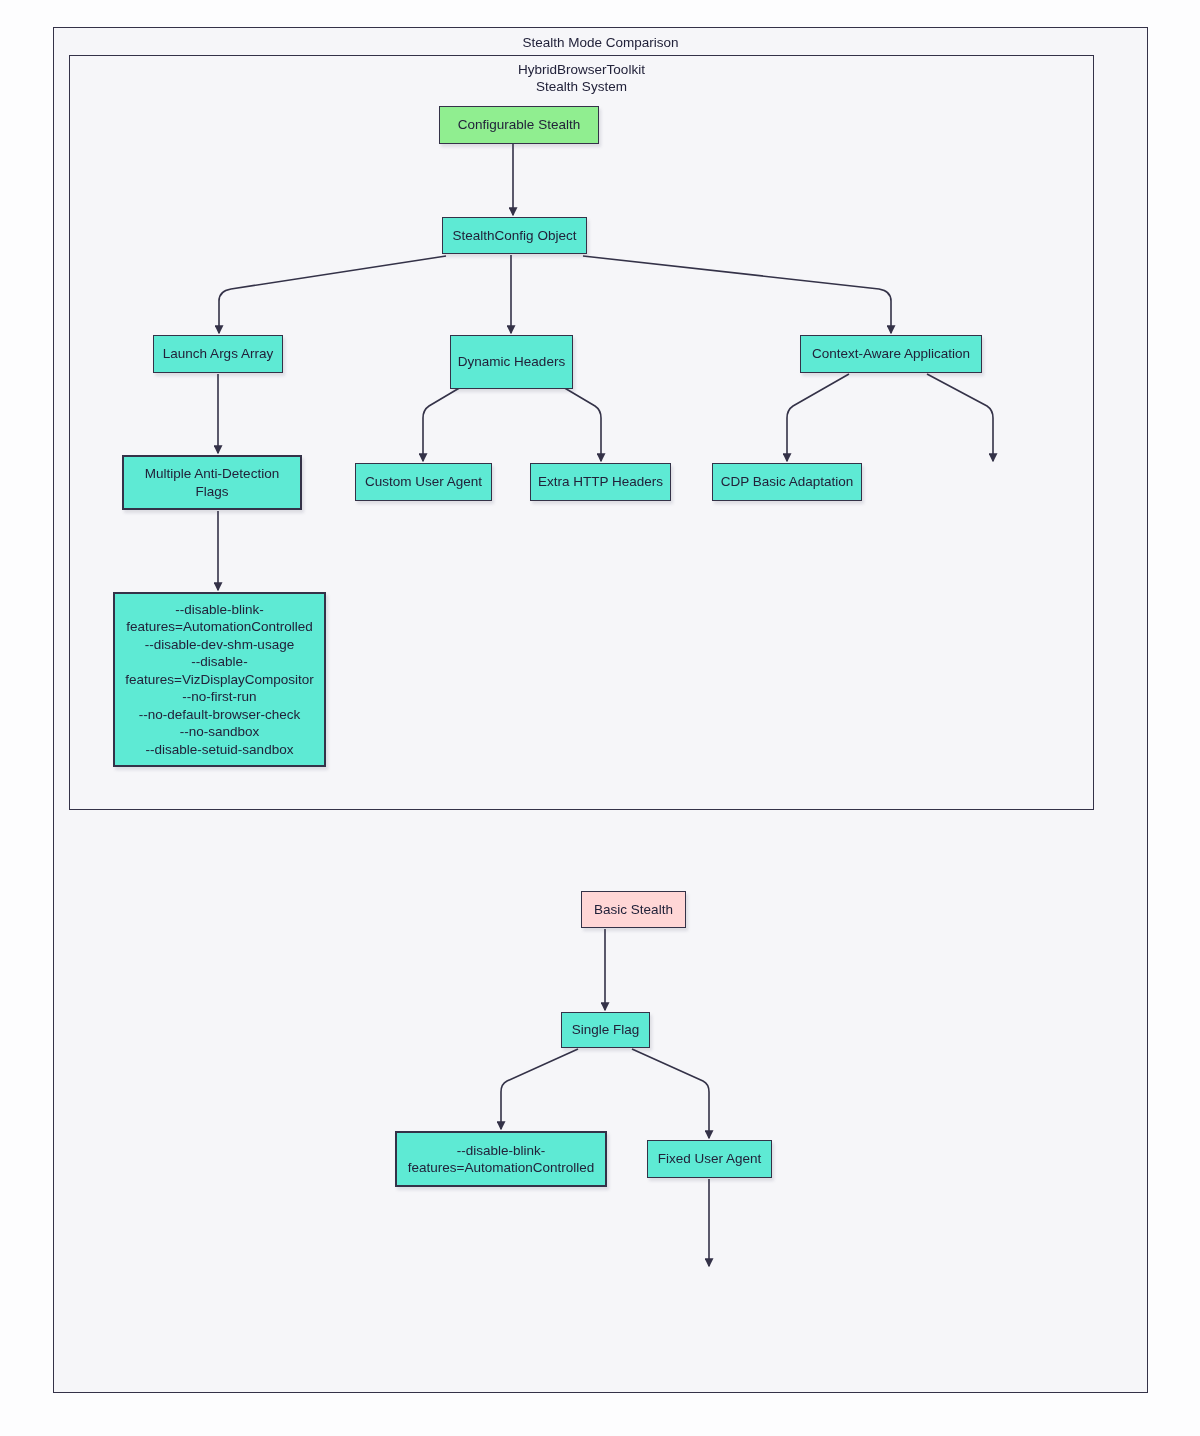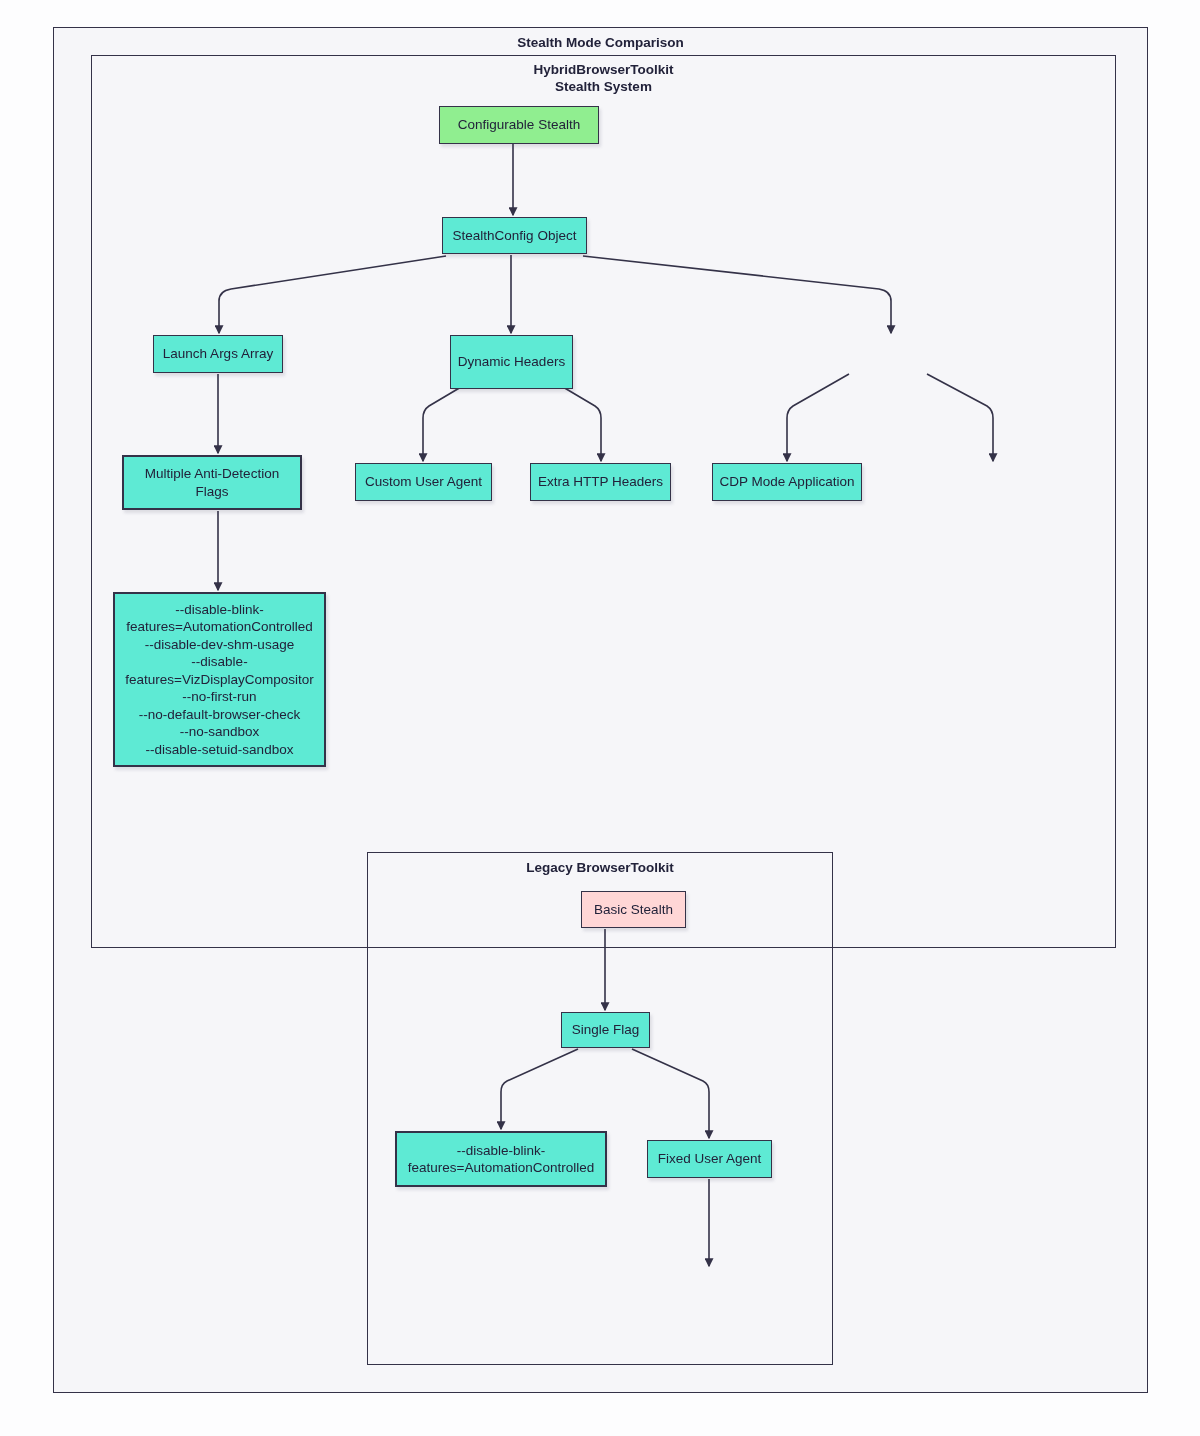--- a/index.html
+++ b/index.html
@@ -5,21 +5,21 @@
   html,body{margin:0;padding:0;background:#fdfdfe;}
   .stage{
     position:relative;width:1200px;height:1436px;
     font-family:"Liberation Sans",sans-serif;color:#1f1f33;overflow:hidden;
   }
   .cluster{
     position:absolute;border:1.2px solid #343248;background:transparent;box-sizing:border-box;
   }
   .cluster.outer{background:#f6f6f9;}
   .cluster-title{
-    position:absolute;width:100%;text-align:center;font-size:13.5px;font-weight:bold;
+    position:absolute;width:100%;text-align:center;font-size:13.5px;font-weight:normal;
     color:#22223a;white-space:pre-line;line-height:17px;
   }
   .node{
     position:absolute;box-sizing:border-box;background:#5eead4;border:1.5px solid #343248;
     display:flex;align-items:center;justify-content:center;text-align:center;
     font-size:13.5px;line-height:17.5px;color:#22223a;white-space:pre-line;
     box-shadow:2px 3px 3px rgba(70,70,100,0.14);padding:2px 6px;
   }
   .node.thick{border-width:2px;}
   .node.green{background:#90ee90;}
@@ -30,28 +30,25 @@
 </style>
 </head>
 <body>
 
 <div class="stage">
 
   <div class="cluster outer" style="left:53px;top:27px;width:1095px;height:1366px;">
     <div class="cluster-title" style="top:6px;">Stealth Mode Comparison</div>
   </div>
 
-  <div class="cluster" style="left:91px;top:55px;width:1025px;height:893px;">
+  <div class="cluster" style="left:69px;top:55px;width:1025px;height:755px;">
     <div class="cluster-title" style="top:5px;">HybridBrowserToolkit
 Stealth System</div>
   </div>
 
-  <div class="cluster" style="left:367px;top:852px;width:466px;height:513px;">
-    <div class="cluster-title" style="top:6px;">Legacy BrowserToolkit</div>
-  </div>
 
   <svg class="edges" width="1200" height="1436">
     <defs>
       <marker id="arrow" viewBox="0 0 10 10" refX="8.5" refY="5" markerWidth="9" markerHeight="9" orient="auto-start-reverse" markerUnits="userSpaceOnUse">
         <path d="M0,0 L10,5 L0,10 z" fill="#343248"></path>
       </marker>
     </defs>
     <g fill="none" stroke="#343248" stroke-width="1.6">
       <path d="M513,134 L513,215" marker-end="url(#arrow)"></path>
       <path d="M446,256 L231,289 Q219,291 219,301 L219,333" marker-end="url(#arrow)"></path>
@@ -71,29 +68,30 @@
   </svg>
 
   <div class="node green" style="left:439px;top:95px;width:160px;height:38px;margin-top:11px;">Configurable Stealth</div>
 
   <div class="node" style="left:442px;top:217px;width:145px;height:37px;">StealthConfig Object</div>
 
   <div class="node" style="left:153px;top:335px;width:130px;height:38px;">Launch Args Array</div>
 
   <div class="node" style="left:450px;top:335px;width:123px;height:54px;">Dynamic Headers</div>
 
+  <div class="node" style="left:800px;top:335px;width:182px;height:38px;">Context-Aware Application</div>
 
   <div class="node thick" style="left:122px;top:455px;width:180px;height:55px;">Multiple Anti-Detection
 Flags</div>
 
   <div class="node" style="left:355px;top:463px;width:137px;height:38px;">Custom User Agent</div>
 
   <div class="node" style="left:530px;top:463px;width:141px;height:38px;">Extra HTTP Headers</div>
 
-  <div class="node" style="left:712px;top:463px;width:150px;height:38px;">CDP Mode Application</div>
+  <div class="node" style="left:712px;top:463px;width:150px;height:38px;">CDP Basic Adaptation</div>
 
 
   <div class="node thick" style="left:113px;top:592px;width:213px;height:175px;">--disable-blink-
 features=AutomationControlled
 --disable-dev-shm-usage
 --disable-
 features=VizDisplayCompositor
 --no-first-run
 --no-default-browser-check
 --no-sandbox

